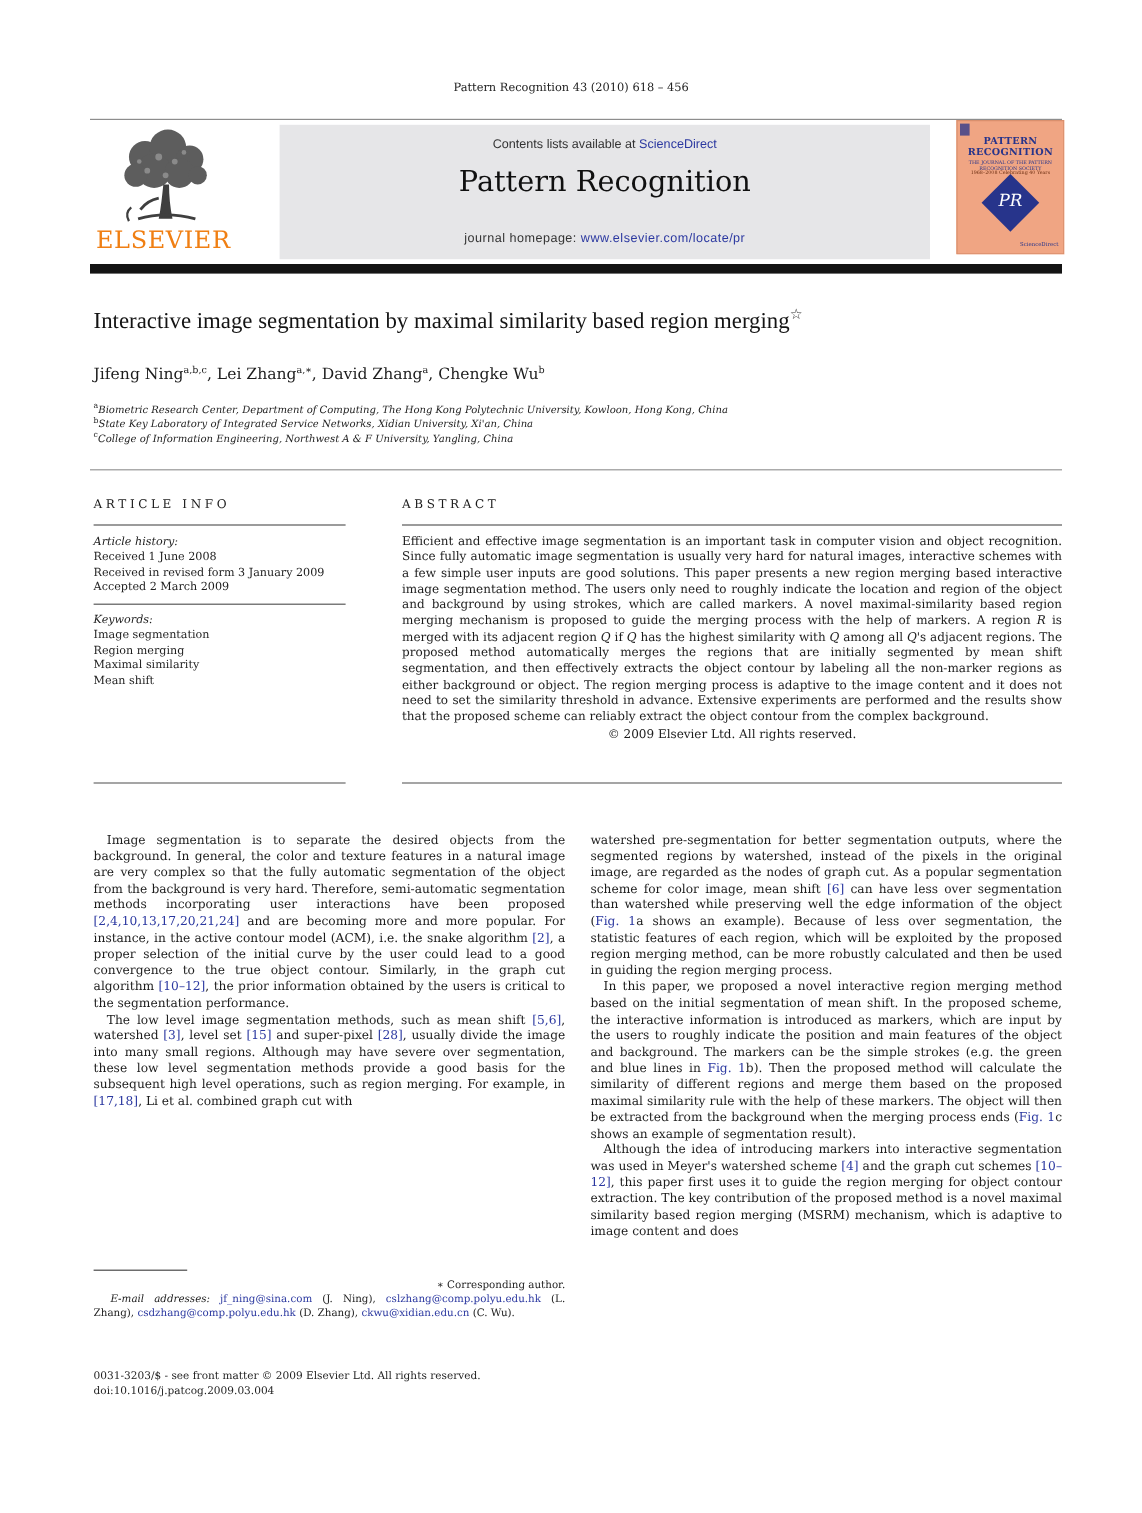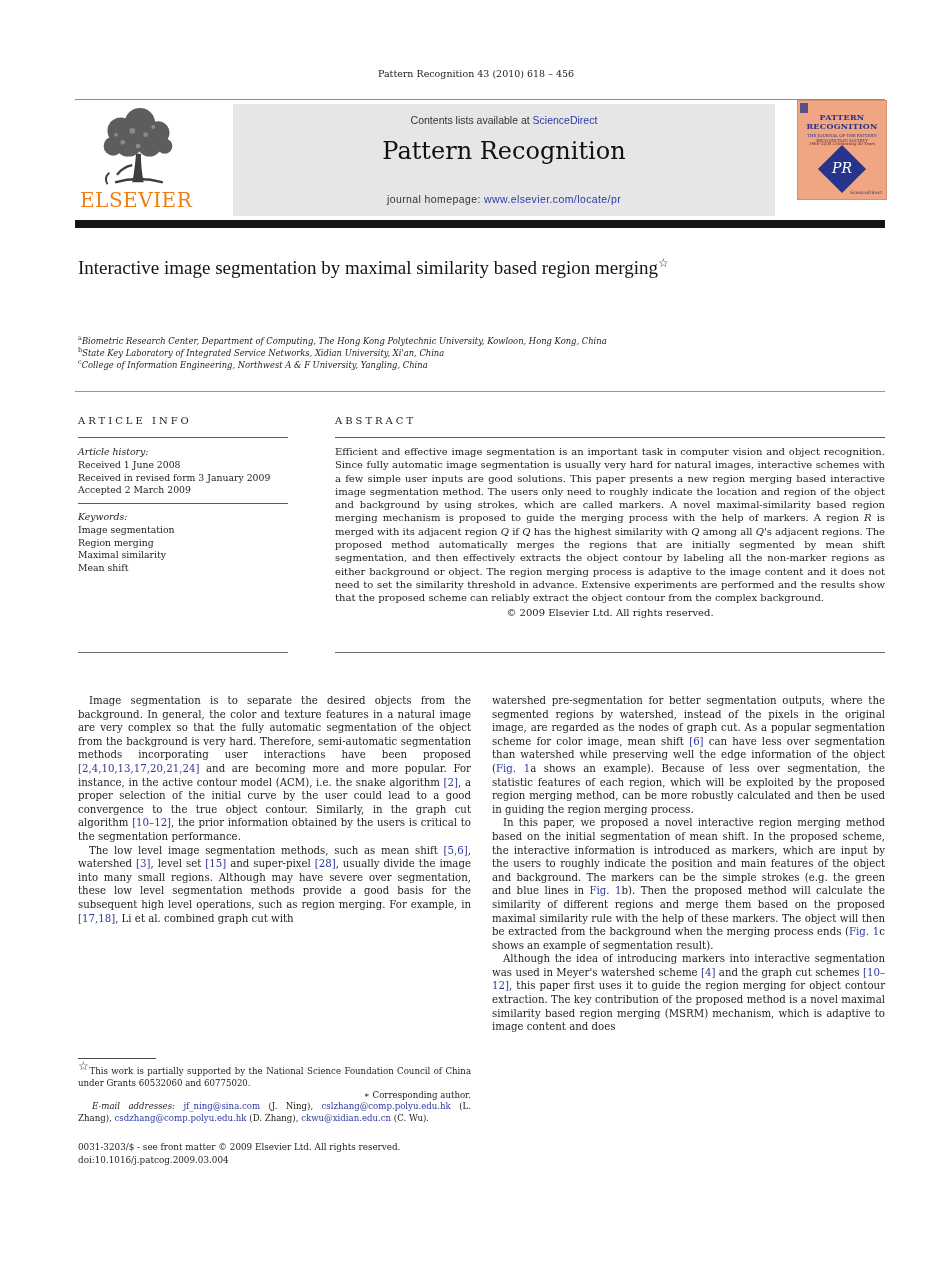--- a/index.html
+++ b/index.html
@@ -19,21 +19,21 @@
 
   .elsevier{left:80px;top:106px;width:150px;height:106px;}
   .elsevier svg{display:block;margin-left:8px;}
   .elsevier-word{font-size:20px;color:var(--orange);letter-spacing:0.5px;margin-top:-2px;}
 
   .mast{left:233px;top:104px;width:542px;height:112px;background:var(--grey);}
   .contents-line{top:10px;left:0;width:100%;text-align:center;font-family:"Liberation Sans",sans-serif;font-size:10.5px;color:#333;}
   .journal-title{top:33px;left:0;width:100%;text-align:center;font-size:24px;color:#101010;}
   .homepage-line{bottom:11px;left:0;width:100%;text-align:center;font-family:"Liberation Sans",sans-serif;font-size:10.5px;color:#333;letter-spacing:0.4px;}
 
-  .cover{left:797px;top:100px;width:90px;height:100px;background:var(--coverbg);box-shadow:inset 0 0 0 1px #d98f6d;}
+  .cover{left:797px;top:100px;width:90px;height:112px;background:var(--coverbg);box-shadow:inset 0 0 0 1px #d98f6d;}
   .cover-mark{position:absolute;top:3px;left:3px;width:8px;height:10px;background:var(--navy);opacity:.75;}
   .cover-title{position:absolute;top:13px;left:0;width:100%;text-align:center;font-size:8px;font-weight:bold;color:var(--navy);line-height:9px;letter-spacing:.3px;}
   .cover-sub{position:absolute;top:33px;left:0;width:100%;text-align:center;font-size:4px;color:var(--navy);}
   .cover-anniv{position:absolute;top:41px;left:0;width:100%;text-align:center;font-size:4px;color:#6d2f12;}
   .cover-diamond{position:absolute;top:52px;left:28px;width:34px;height:34px;background:var(--navy);transform:rotate(45deg);}
   .cover-monogram{position:absolute;top:60px;left:28px;width:34px;text-align:center;font-size:14px;font-style:italic;color:#fff;}
   .cover-badge{position:absolute;bottom:5px;right:5px;font-size:4.5px;color:var(--navy);}
 
   .black-bar{left:75px;top:220px;width:810px;height:8px;background:#141414;}
 
@@ -136,20 +136,21 @@
     <div class="cover-diamond"></div>
     <div class="cover-monogram">PR</div>
     <div class="cover-badge">ScienceDirect</div>
   </div>
 
   <div class="abs black-bar"></div>
 
   <div class="abs article-title">
     <span>Interactive image segmentation by maximal similarity based region merging</span><sup class="star">☆</sup>
   </div>
+  <div class="abs authors" id="authors-line"><span>Jifeng Ning<sup>a,b,c</sup>, </span><span>Lei Zhang<sup>a,∗</sup>, </span><span>David Zhang<sup>a</sup>, </span><span>Chengke Wu<sup>b</sup></span></div>
   <div class="abs affils" id="affiliations">
       <div><sup>a</sup>Biometric Research Center, Department of Computing, The Hong Kong Polytechnic University, Kowloon, Hong Kong, China</div>
       <div><sup>b</sup>State Key Laboratory of Integrated Service Networks, Xidian University, Xi'an, China</div>
       <div><sup>c</sup>College of Information Engineering, Northwest A &amp; F University, Yangling, China</div>
     </div>
 
   <div class="abs rule-mid"></div>
 
   <div class="abs info-heading h-artinfo">ARTICLE INFO</div>
   <div class="abs rule-ai"></div>
@@ -187,23 +188,20 @@
   <div class="abs col col-right">
     <div id="col-right-paras">
         <p class="bodyp">watershed pre-segmentation for better segmentation outputs, where the segmented regions by watershed, instead of the pixels in the original image, are regarded as the nodes of graph cut. As a popular segmentation scheme for color image, mean shift <span class="lnk">[6]</span> can have less over segmentation than watershed while preserving well the edge information of the object (<span class="lnk">Fig. 1</span>a shows an example). Because of less over segmentation, the statistic features of each region, which will be exploited by the proposed region merging method, can be more robustly calculated and then be used in guiding the region merging process.</p>
         <p class="bodyp ind">In this paper, we proposed a novel interactive region merging method based on the initial segmentation of mean shift. In the proposed scheme, the interactive information is introduced as markers, which are input by the users to roughly indicate the position and main features of the object and background. The markers can be the simple strokes (e.g. the green and blue lines in <span class="lnk">Fig. 1</span>b). Then the proposed method will calculate the similarity of different regions and merge them based on the proposed maximal similarity rule with the help of these markers. The object will then be extracted from the background when the merging process ends (<span class="lnk">Fig. 1</span>c shows an example of segmentation result).</p>
         <p class="bodyp ind">Although the idea of introducing markers into interactive segmentation was used in Meyer's watershed scheme <span class="lnk">[4]</span> and the graph cut schemes <span class="lnk">[10–12]</span>, this paper first uses it to guide the region merging for object contour extraction. The key contribution of the proposed method is a novel maximal similarity based region merging (MSRM) mechanism, which is adaptive to image content and does</p>
       </div>
   </div>
 
   <div class="abs fnblock">
     <div class="fn-rule"></div>
-    <div>
-      <sup class="star">☆</sup><span>This work is partially supported by the National Science Foundation Council of China under Grants 60532060 and 60775020.</span>
-    </div>
     <div class="fn-corr">∗ Corresponding author.</div>
     <div class="fn-emails">
       <span class="it">E-mail addresses: </span><span id="emails-text"><span class="lnk">jf_ning@sina.com</span> (J. Ning), <span class="lnk">cslzhang@comp.polyu.edu.hk</span> (L. Zhang), <span class="lnk">csdzhang@comp.polyu.edu.hk</span> (D. Zhang), <span class="lnk">ckwu@xidian.edu.cn</span> (C. Wu).</span>
     </div>
   </div>
 
   <div class="abs imprint">
     <div>0031-3203/$ - see front matter © 2009 Elsevier Ltd. All rights reserved.</div>
     <div>doi:10.1016/j.patcog.2009.03.004</div>
   </div>

